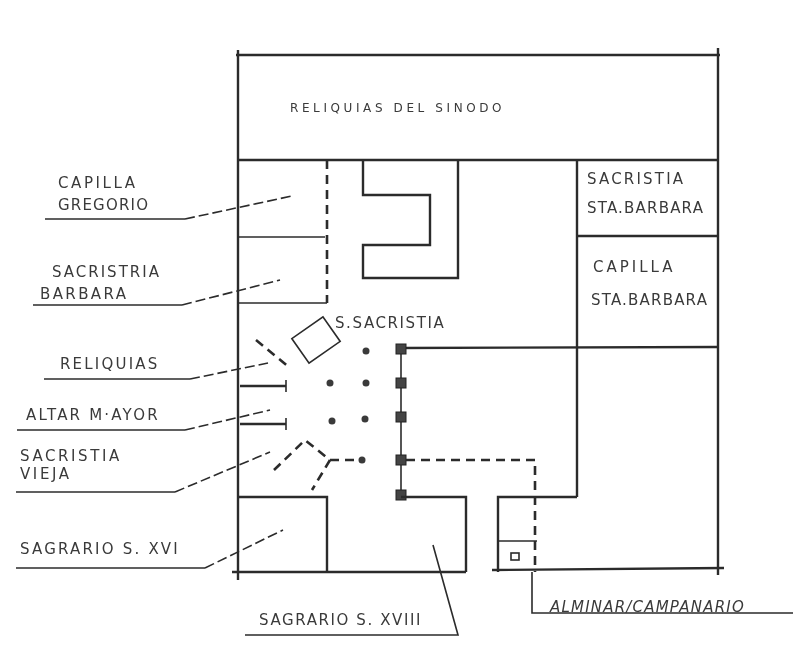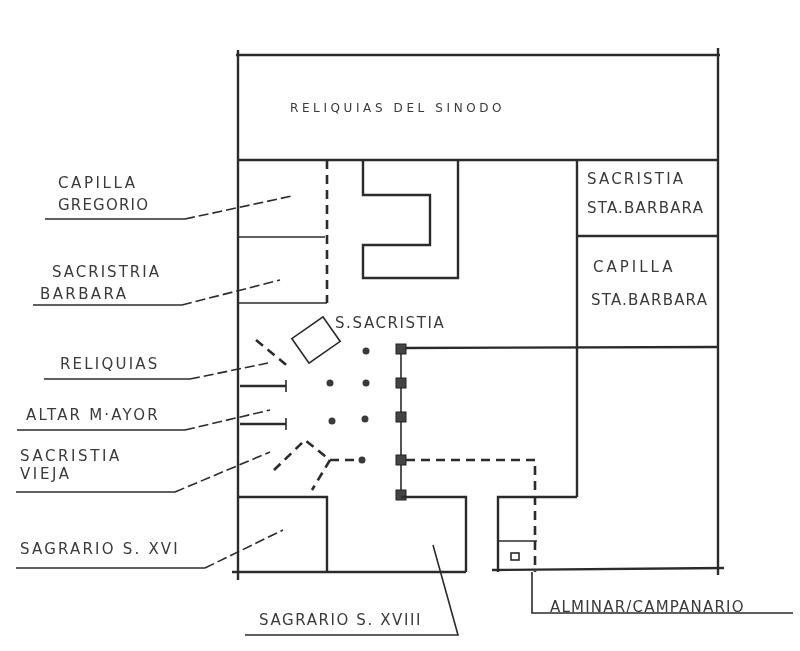--- a/index.html
+++ b/index.html
@@ -133,13 +133,13 @@
 
 <div class="lbl" style="left:26px;top:408px;letter-spacing:2.2px;">ALTAR M·AYOR</div>
 
 <div class="lbl" style="left:20px;top:449px;letter-spacing:2.6px;">SACRISTIA</div>
 <div class="lbl" style="left:20px;top:467px;letter-spacing:2.6px;">VIEJA</div>
 
 <div class="lbl" style="left:20px;top:542px;letter-spacing:2.2px;">SAGRARIO S. XVI</div>
 
 <div class="lbl" style="left:250px;top:613px;letter-spacing:1.6px;margin-left:9px;">SAGRARIO S. XVIII</div>
 
-<div class="lbl" style="left:550px;top:600px;letter-spacing:1.2px;">ALMINAR/CAMPANARIO</div>
+<div class="lbl" style="left:550px;top:600px;letter-spacing:1.2px;font-style:italic;">ALMINAR/CAMPANARIO</div>
 
 </body></html>

